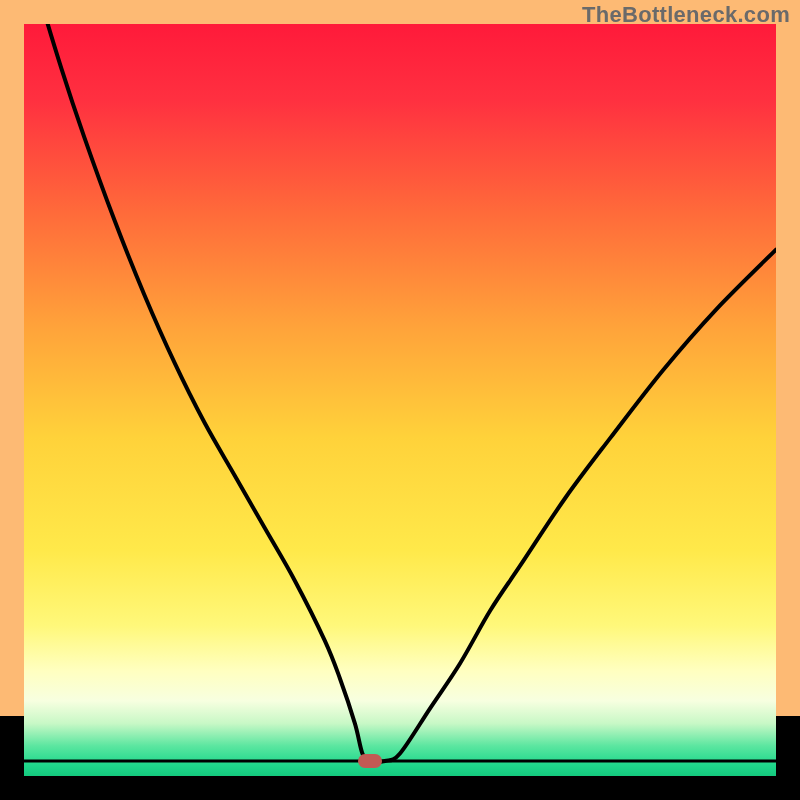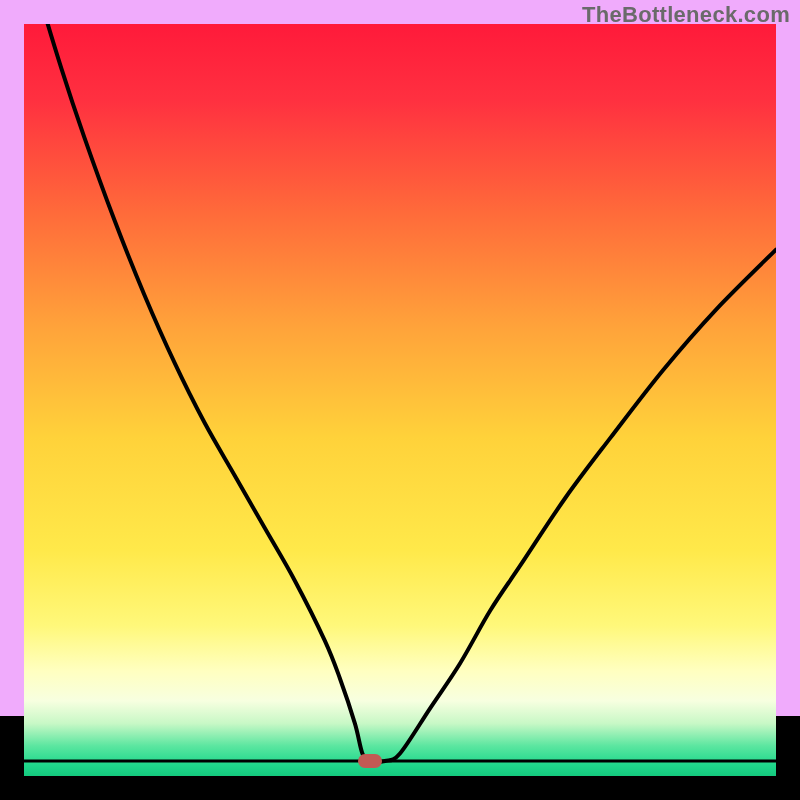--- a/index.html
+++ b/index.html
@@ -7,21 +7,21 @@
     padding: 0;
     width: 800px;
     height: 800px;
     background: #000;
     font-family: Arial, Helvetica, sans-serif;
   }
   .frame {
     position: relative;
     width: 800px;
     height: 716px;
-    background: #f0abfc;
+    background: #fdba74;
   }
   .watermark {
     position: absolute;
     top: 2px;
     right: 10px;
     font-size: 22px;
     font-weight: bold;
     color: #6a6a6a;
     letter-spacing: 0.3px;
     user-select: none;

